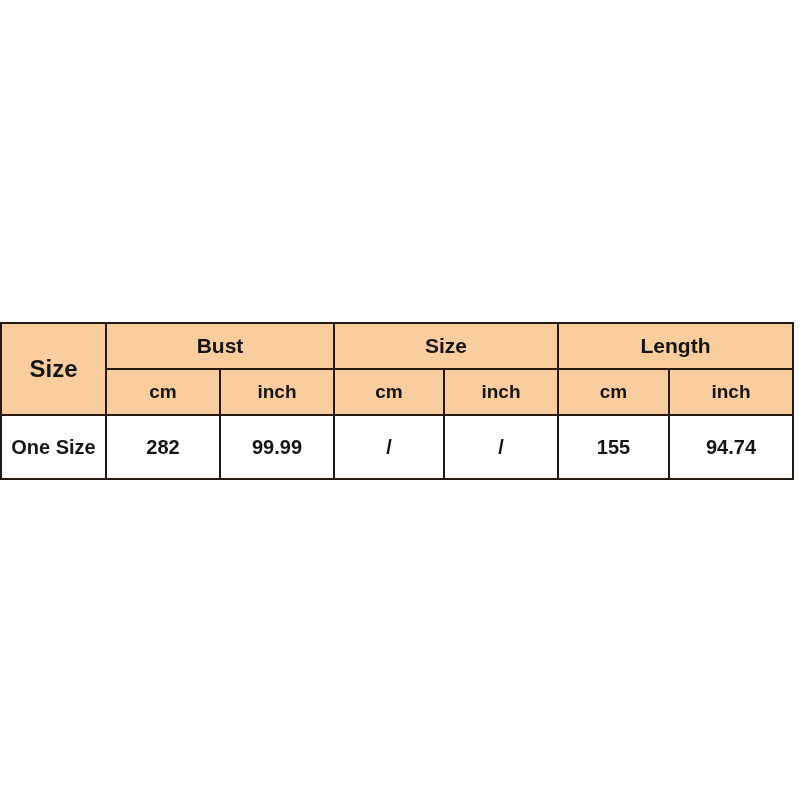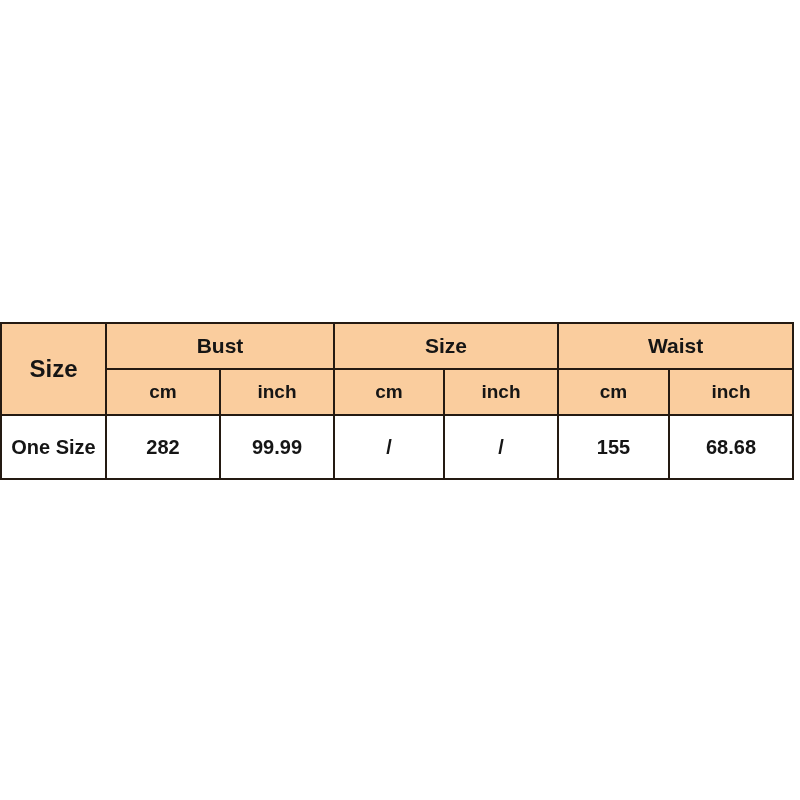--- a/index.html
+++ b/index.html
@@ -96,40 +96,40 @@
         <col class="c-sub-d">
         <col class="c-sub-e">
         <col class="c-sub-f">
       </colgroup>
 
       <thead>
         <tr class="group-row">
           <th class="th-size" rowspan="2">Size</th>
           <th class="th-group" colspan="2">Bust</th>
           <th class="th-group" colspan="2">Size</th>
-          <th class="th-group" colspan="2">Waist</th>
+          <th class="th-group" colspan="2">Length</th>
         </tr>
 
         <tr class="unit-row">
           <th class="th-unit">cm</th>
           <th class="th-unit">inch</th>
           <th class="th-unit">cm</th>
           <th class="th-unit">inch</th>
           <th class="th-unit">cm</th>
           <th class="th-unit">inch</th>
         </tr>
       </thead>
 
       <tbody>
         <tr class="data-row">
           <td class="td-size">One Size</td>
           <td class="td-value">282</td>
           <td class="td-value">99.99</td>
           <td class="td-value na">/</td>
           <td class="td-value na">/</td>
           <td class="td-value">155</td>
-          <td class="td-value">68.68</td>
+          <td class="td-value">94.74</td>
         </tr>
       </tbody>
     </table>
 
   </div>
 </div>
 
 </body></html>

